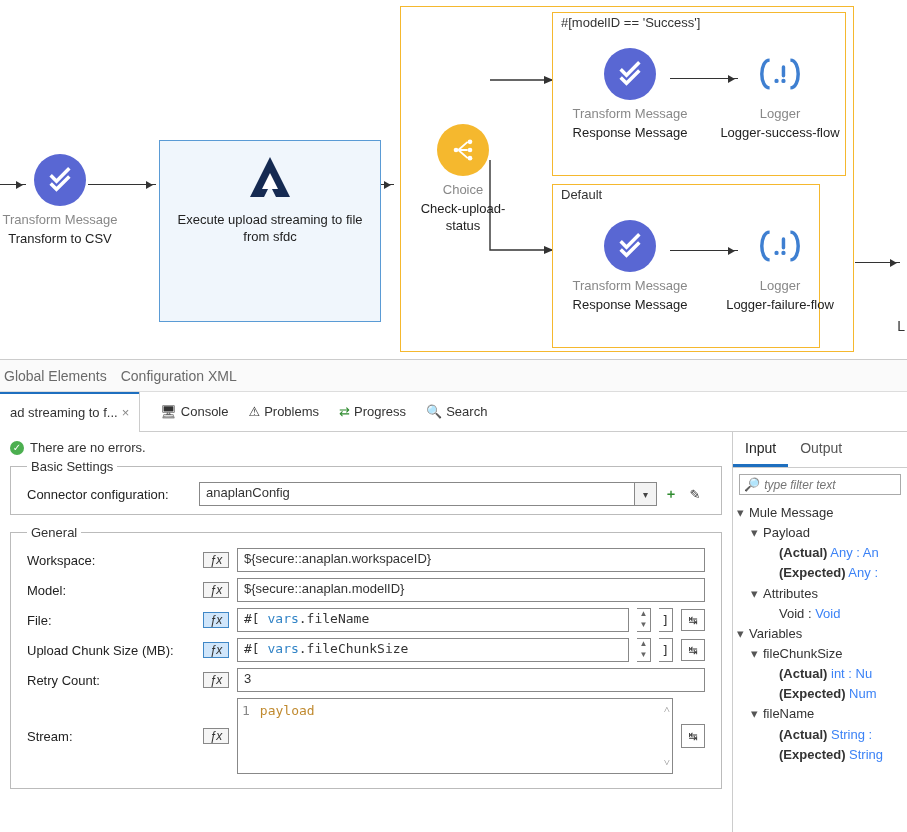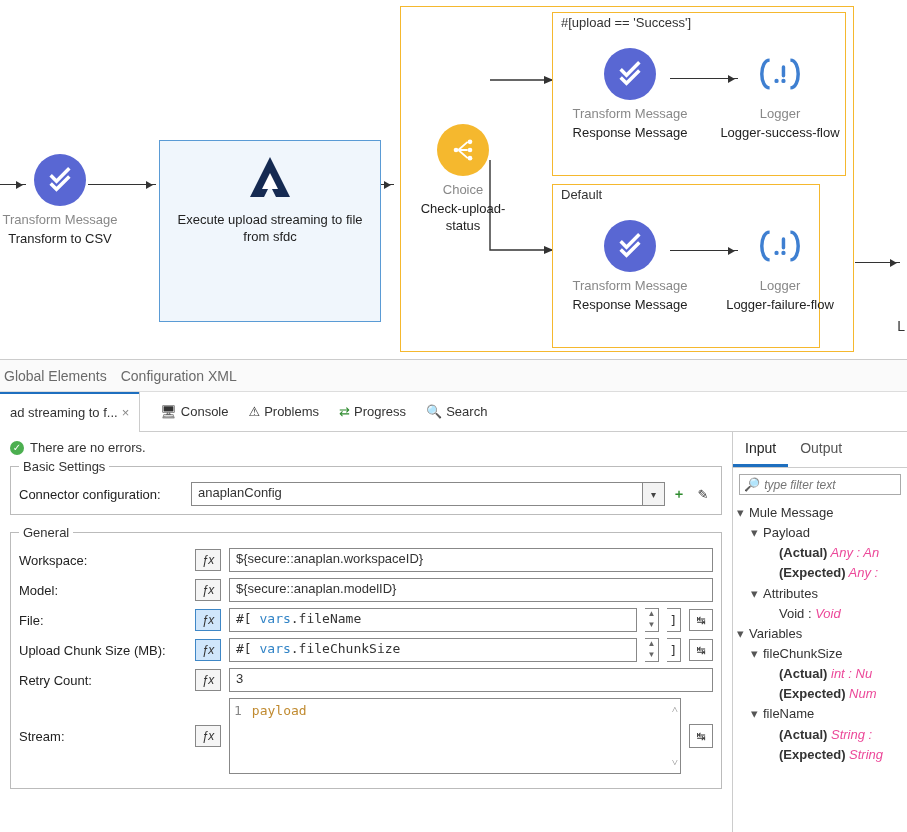--- a/index.html
+++ b/index.html
@@ -28,26 +28,26 @@
 .mid-bar { height: 40px; display: flex; align-items: center; border-bottom: 1px solid #ccc; background: #fff; }
 .mid-tab { padding: 0 10px; display: flex; align-items: center; gap: 4px; font-size: 13px; color: #333; height: 40px; }
 .mid-tab.active { background: #fff; border-top: 2px solid #1e6fbf; }
 .mid-sep { width:1px; background:#ccc; height:100%; margin-right:10px; }
 
 .props { display: flex; height: 400px; }
 .props-left { flex: 1.55; padding: 8px 10px; position: relative; }
 .status-line { display: flex; align-items: center; gap: 6px; font-size: 13px; color: #333; margin-bottom: 4px; }
 .ok-dot { width: 14px; height: 14px; border-radius: 50%; background: #4caf50; display: inline-flex; align-items: center; justify-content: center; color: #fff; font-size: 10px; }
 
-fieldset { border: 1px solid #bbb; padding: 8px 8px; margin-bottom: 10px; }
+fieldset { border: 1px solid #bbb; padding: 8px 16px; margin-bottom: 10px; }
 legend { font-size: 13px; padding: 0 4px; color: #333; }
 
 .form-row { display: flex; align-items: center; gap: 8px; margin-bottom: 6px; }
 .form-label { width: 168px; font-size: 13px; color: #222; }
-.fx { width: 26px; height: 22px; border: 1px solid #888; background: #f5f5f5; display: flex; align-items: center; justify-content: center; font-size: 12px; font-style: italic; cursor: pointer; }
+.fx { width: 26px; height: 16px; border: 1px solid #888; background: #f5f5f5; display: flex; align-items: center; justify-content: center; font-size: 12px; font-style: italic; cursor: pointer; }
 .fx.active { background: #d0e6fb; border-color: #3f87c6; }
 .inp { flex: 1; height: 24px; border: 1px solid #888; padding: 2px 6px; font-size: 13px; background: #fff; }
 .inp.mono { font-family: Consolas, monospace; }
 .inp .kw { color: #3083c6; }
 .spin { width: 14px; display: flex; flex-direction: column; border: 1px solid #888; border-left: none; height: 24px; }
 .spin div { flex: 1; font-size: 8px; text-align: center; color: #666; }
 .brk { border: 1px solid #888; border-left: none; width: 14px; height: 24px; display: flex; align-items: center; justify-content: center; font-family: monospace; }
 .sw { width: 24px; height: 22px; border: 1px solid #888; display:flex; align-items:center; justify-content:center; font-size:11px; }
 .code-area { flex:1; border: 1px solid #888; height: 76px; font-family: Consolas, monospace; padding: 4px; font-size: 13px; position: relative; }
 .code-gutter { color: #888; margin-right: 10px; }
@@ -56,21 +56,21 @@
 .props-right { width: 175px; border-left: 1px solid #ccc; background: #fff; }
 .io-tabs { display: flex; border-bottom: 1px solid #ccc; }
 .io-tab { padding: 8px 12px; font-size: 14px; color: #555; cursor: pointer; }
 .io-tab.active { border-bottom: 3px solid #1e6fbf; color: #222; }
 .filter { margin: 6px; display:flex; align-items:center; border: 1px solid #aaa; padding: 2px 4px; gap:4px; }
 .filter input { border: none; outline: none; width: 100%; font-style: italic; font-size: 12px; color: #666; }
 .tree { padding: 2px 4px; font-size: 13px; line-height: 1.55; }
 .tree .row { white-space: nowrap; overflow: hidden; }
 .tree .tw { color: #555; display: inline-block; width: 12px; }
 .tree .strong { font-weight: bold; }
-.tree .ital { font-style: italic; color: #ec4899; margin-top: 40px; }
+.tree .ital { color: #3b82f6; margin-top: 40px; }
 
 .conn-row { display: flex; align-items: center; gap: 4px; }
 .conn-sel { flex: 1; display: flex; }
 .conn-sel .inp { flex:1; }
 .conn-sel .dd { width:22px; height:24px; border:1px solid #888; border-left:none; display:flex; align-items:center; justify-content:center; background:#f3f3f3; font-size:10px; color:#444; }
 .icon-btn { width:20px; height:20px; display:flex; align-items:center; justify-content:center; cursor:pointer; font-size:13px; }
 .plus { color: #2e8b2e; font-weight:bold; }
 
 .logger-icon { width:52px; height:52px; margin: 0 auto 6px; display:flex; align-items:center; justify-content:center; }
 .logger-icon svg { stroke: #3e7fd1; stroke-width: 4; fill: none; }
@@ -138,21 +138,21 @@
           <circle cx="18" cy="12" r="2" fill="#fff"></circle>
           <circle cx="18" cy="19" r="2" fill="#fff"></circle>
           <path d="M8 12 L16 5 M8 12 H16 M8 12 L16 19" stroke="#fff" stroke-width="1.6"></path>
         </svg>
     </div>
     <div class="flow-title">Choice</div>
     <div class="flow-label">Check-upload-status</div>
   </div>
 
   <div class="branch-box" style="left:552px; top:12px; width:294px; height:164px;">
-    <div class="branch-label">#[upload == 'Success']</div>
+    <div class="branch-label">#[modelID == 'Success']</div>
   </div>
   <div class="flow-node" style="left:560px; top:48px; width:140px;">
     <div class="flow-icon icon-purple">
         <svg viewBox="0 0 24 24">
           <path d="M4 8 L9 13 L20 2" stroke="#fff" stroke-width="3" fill="none"></path>
           <path d="M4 15 L9 20 L20 9" stroke="#fff" stroke-width="3" fill="none"></path>
         </svg>
       </div>
     <div class="flow-title">Transform Message</div>
     <div class="flow-label">Response Message</div>

